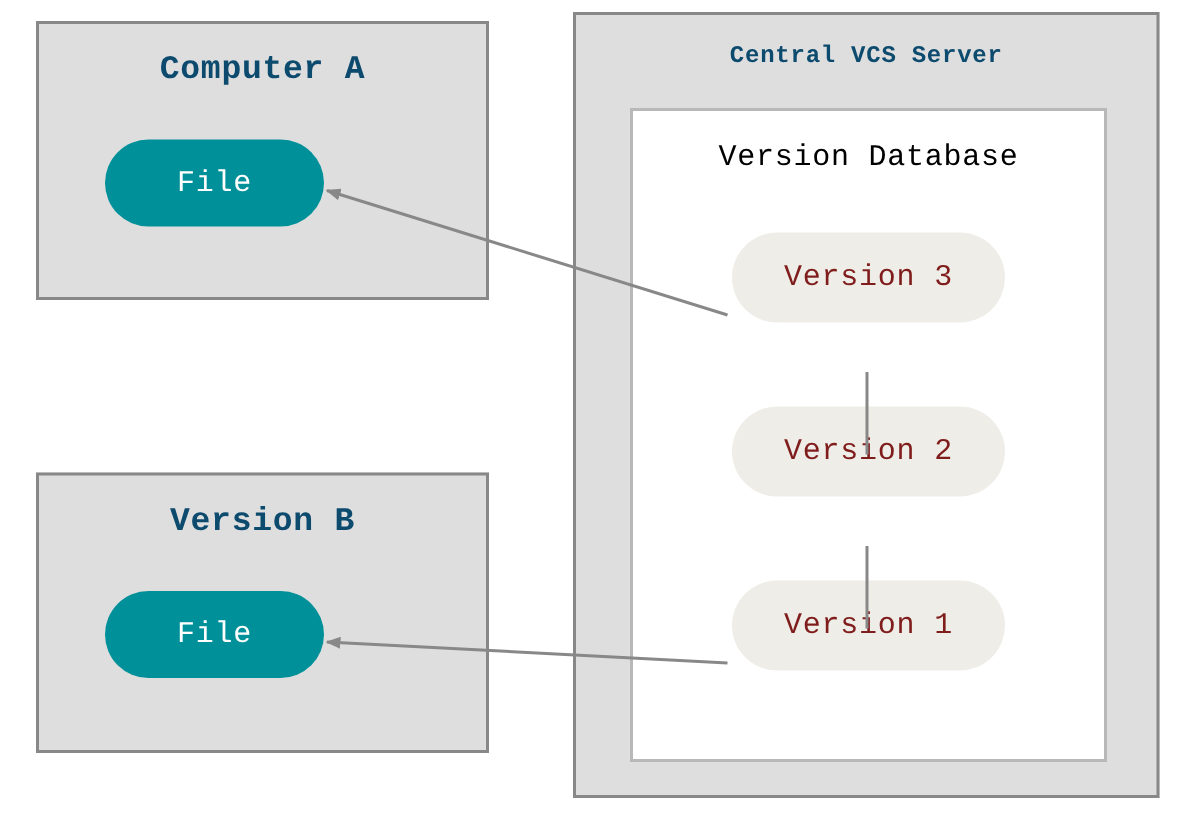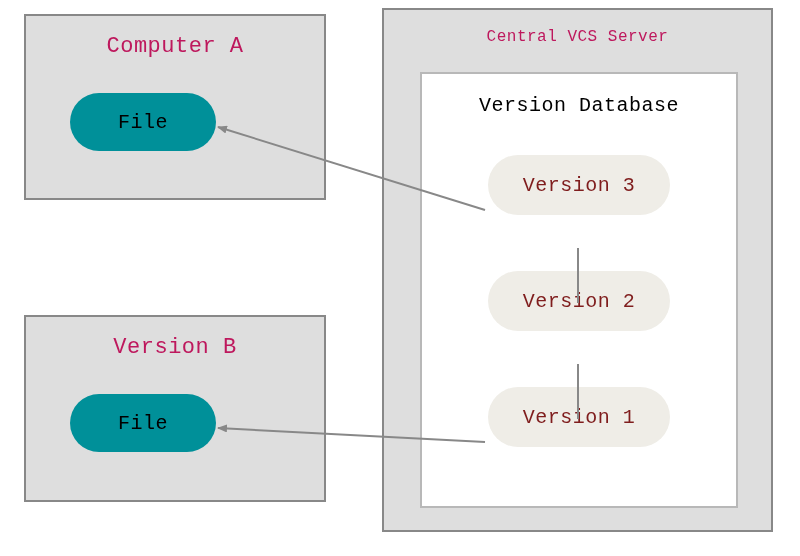--- a/index.html
+++ b/index.html
@@ -14,33 +14,34 @@
       position: absolute;
       background: #dedede;
       border: 2px solid #888888;
     }
     .computer-a { left: 24px; top: 14px; width: 302px; height: 186px; }
     .computer-b { left: 24px; top: 315px; width: 302px; height: 187px; }
     .server { left: 382px; top: 8px; width: 391px; height: 524px; }
 
     .box-title {
       font-size: 22px;
-      color: #be185d;
+      color: #0c4a6e;
       text-align: center;
       margin-top: 18px;
       letter-spacing: 0.5px;
+      font-weight: bold;
     }
     .server .box-title { margin-top: 18px; font-size: 16px; }
 
     .file-pill {
       width: 146px;
       height: 58px;
       background: #009099;
       border-radius: 30px;
-      color: #000000;
+      color: #ffffff;
       font-size: 20px;
       display: flex;
       align-items: center;
       justify-content: center;
       margin: 34px 0 0 44px;
       letter-spacing: 0.5px;
     }
 
     .db {
       position: absolute;

